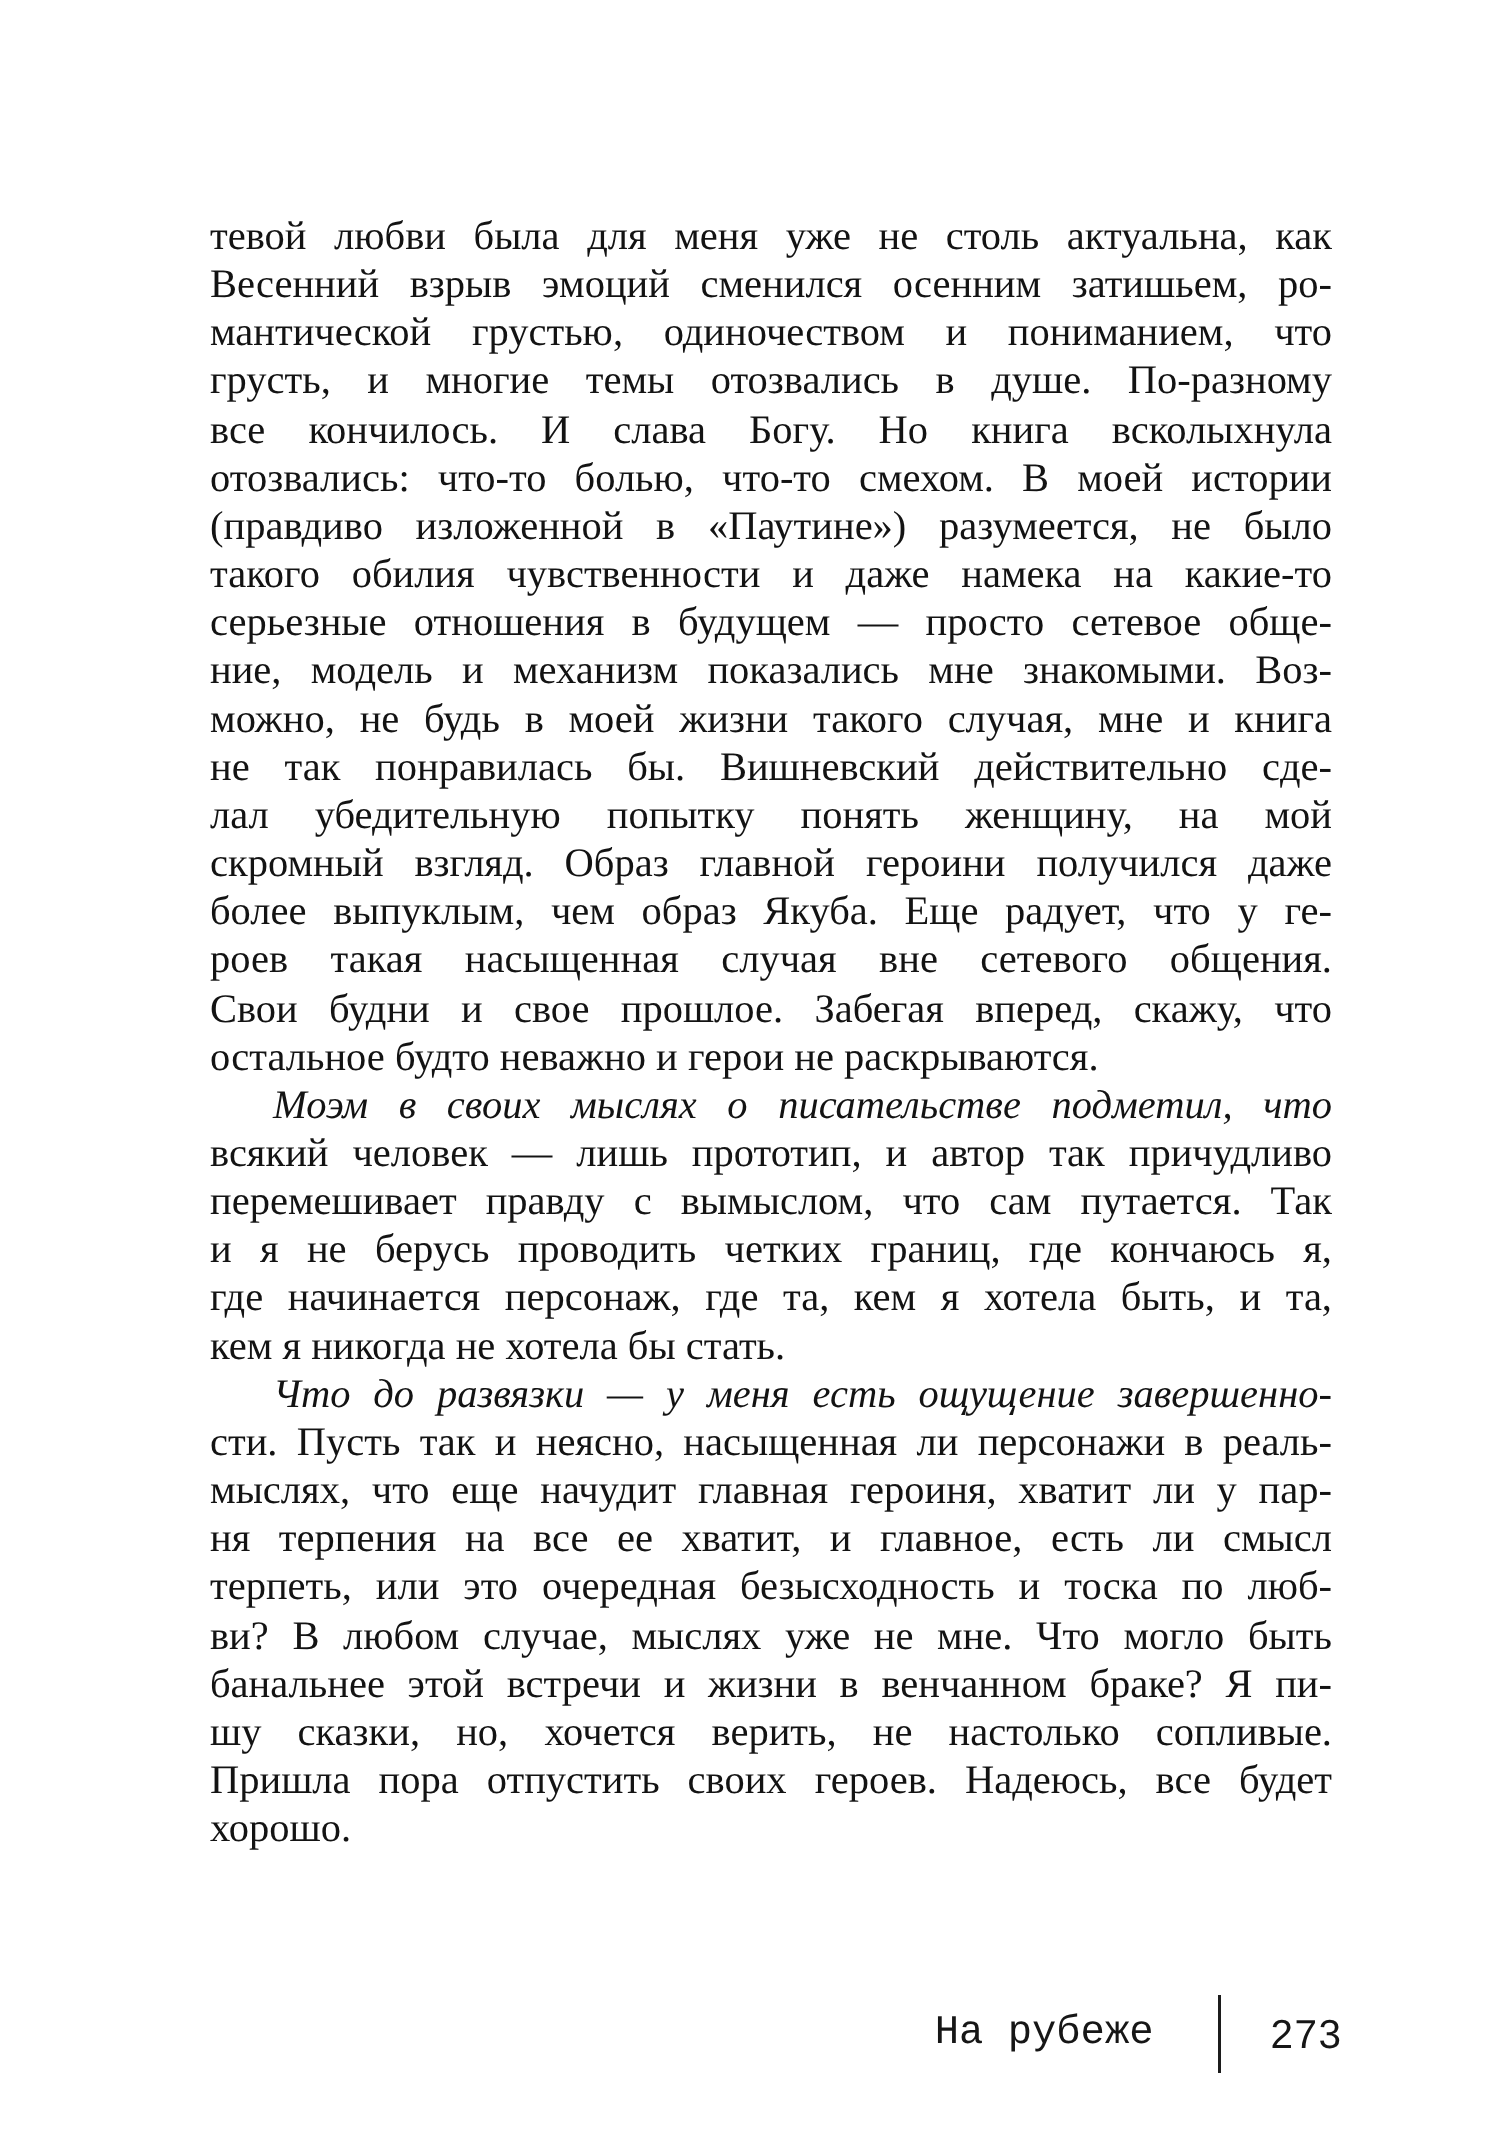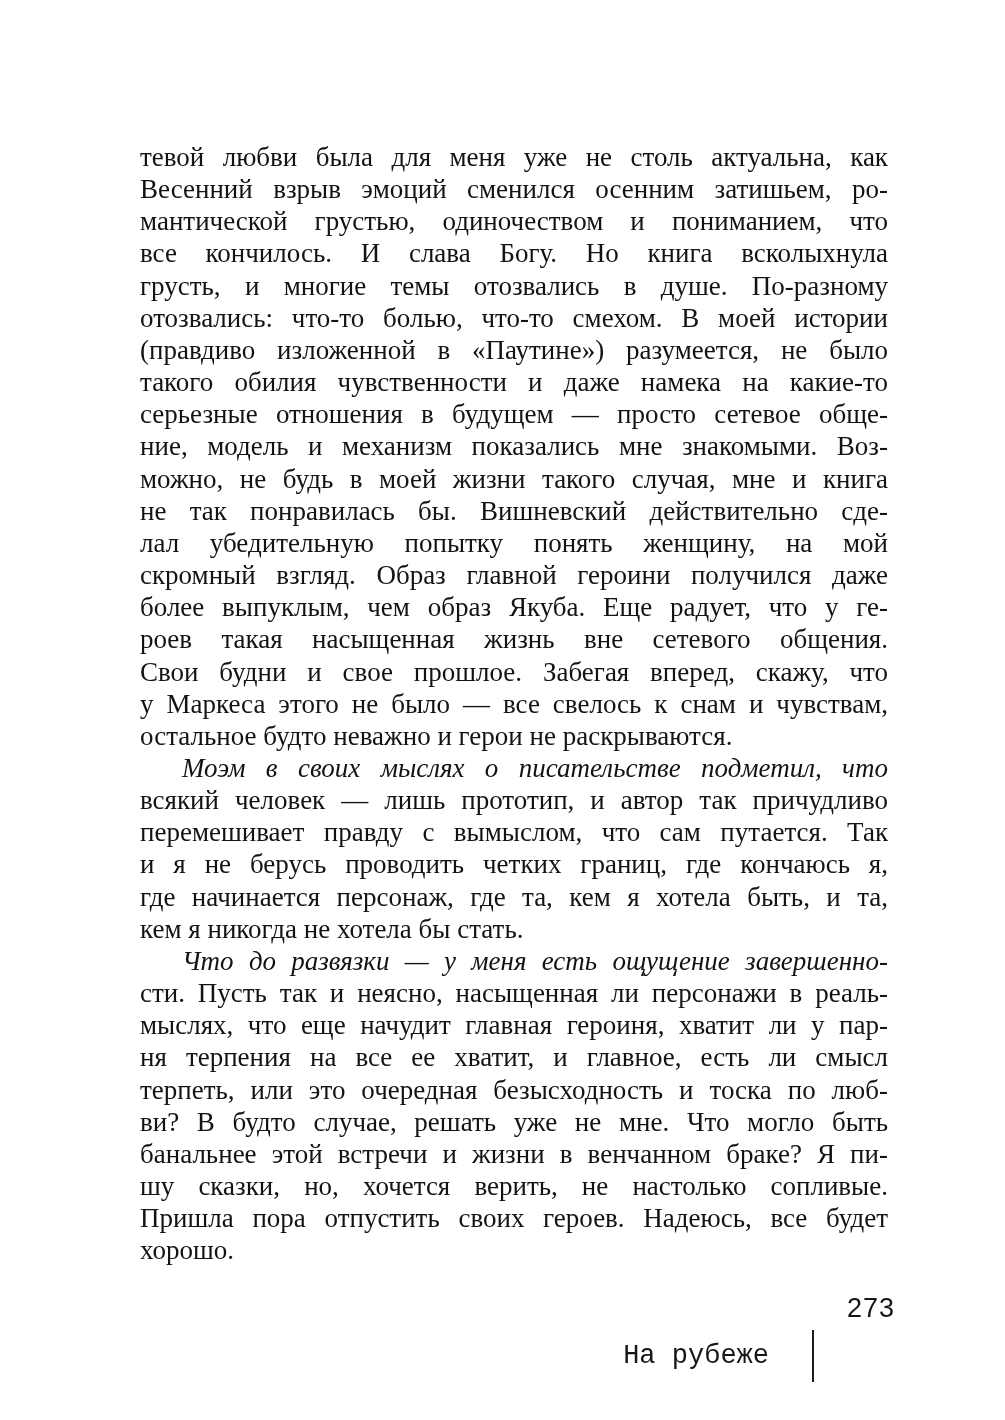--- a/index.html
+++ b/index.html
@@ -56,64 +56,63 @@
     position: absolute;
     left: 812px;
     top: 1308px;
     width: 2px;
     height: 52px;
     background: #1c1c1c;
   }
   .page-number {
     position: absolute;
     left: 847px;
-    top: 1272px;
+    top: 1320px;
     font-family: "Liberation Sans", sans-serif;
     font-size: 27px;
     line-height: 28px;
     letter-spacing: 1px;
   }
 </style>
 </head>
 <body>
 
 <div class="page">
 
   <div class="text-block" id="text-block">
       <div class="line">тевой любви была для меня уже не столь актуальна, как</div>
       <div class="line">Весенний взрыв эмоций сменился осенним затишьем, ро-</div>
       <div class="line">мантической грустью, одиночеством и пониманием, что</div>
+      <div class="line">грусть, и многие темы отозвались в душе. По-разному</div>
       <div class="line">все кончилось. И слава Богу. Но книга всколыхнула</div>
-      <div class="line">грусть, и многие темы отозвались в душе. По-разному</div>
       <div class="line">отозвались: что-то болью, что-то смехом. В моей истории</div>
       <div class="line">(правдиво изложенной в «Паутине») разумеется, не было</div>
       <div class="line">такого обилия чувственности и даже намека на какие-то</div>
       <div class="line">серьезные отношения в будущем — просто сетевое обще-</div>
       <div class="line">ние, модель и механизм показались мне знакомыми. Воз-</div>
       <div class="line">можно, не будь в моей жизни такого случая, мне и книга</div>
       <div class="line">не так понравилась бы. Вишневский действительно сде-</div>
       <div class="line">лал убедительную попытку понять женщину, на мой</div>
       <div class="line">скромный взгляд. Образ главной героини получился даже</div>
       <div class="line">более выпуклым, чем образ Якуба. Еще радует, что у ге-</div>
-      <div class="line">роев такая насыщенная жизнь вне сетевого общения.</div>
+      <div class="line">роев такая насыщенная случая вне сетевого общения.</div>
       <div class="line">Свои будни и свое прошлое. Забегая вперед, скажу, что</div>
-      <div class="line">у Маркеса этого не было — все свелось к снам и чувствам,</div>
       <div class="line last">остальное будто неважно и герои не раскрываются.</div>
       <div class="line indent">Моэм в своих мыслях о писательстве подметил, что</div>
       <div class="line">всякий человек — лишь прототип, и автор так причудливо</div>
       <div class="line">перемешивает правду с вымыслом, что сам путается. Так</div>
       <div class="line">и я не берусь проводить четких границ, где кончаюсь я,</div>
       <div class="line">где начинается персонаж, где та, кем я хотела быть, и та,</div>
       <div class="line last">кем я никогда не хотела бы стать.</div>
       <div class="line indent">Что до развязки — у меня есть ощущение завершенно-</div>
       <div class="line">сти. Пусть так и неясно, насыщенная ли персонажи в реаль-</div>
       <div class="line">мыслях, что еще начудит главная героиня, хватит ли у пар-</div>
       <div class="line">ня терпения на все ее хватит, и главное, есть ли смысл</div>
       <div class="line">терпеть, или это очередная безысходность и тоска по люб-</div>
-      <div class="line">ви? В будто случае, решать уже не мне. Что могло быть</div>
+      <div class="line">ви? В любом случае, мыслях уже не мне. Что могло быть</div>
       <div class="line">банальнее этой встречи и жизни в венчанном браке? Я пи-</div>
       <div class="line">шу сказки, но, хочется верить, не настолько сопливые.</div>
       <div class="line">Пришла пора отпустить своих героев. Надеюсь, все будет</div>
       <div class="line last">хорошо.</div>
     </div>
 
   <div class="footer">
     <span class="running-title">На рубеже</span>
     <span class="footer-divider"></span>
     <span class="page-number">273</span>

